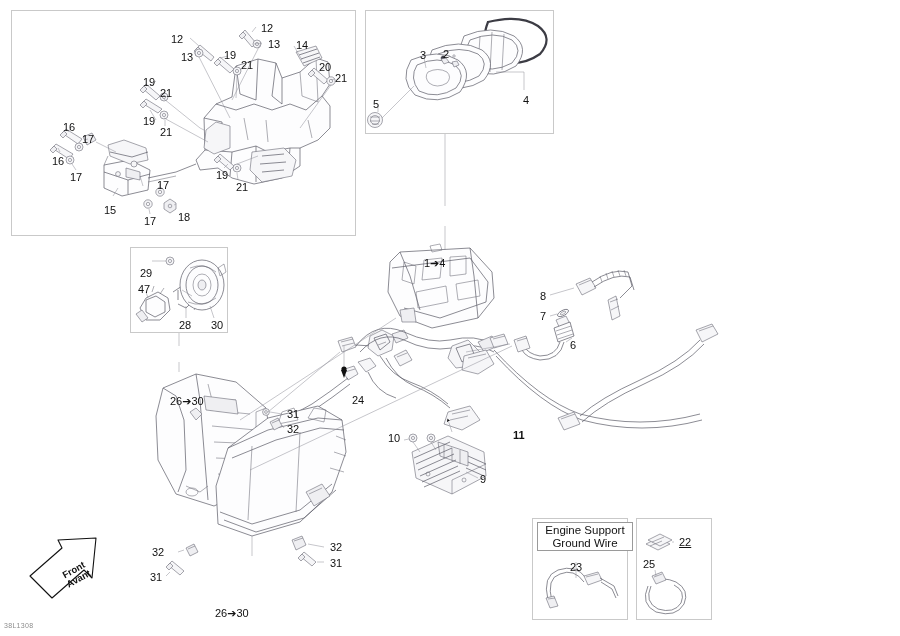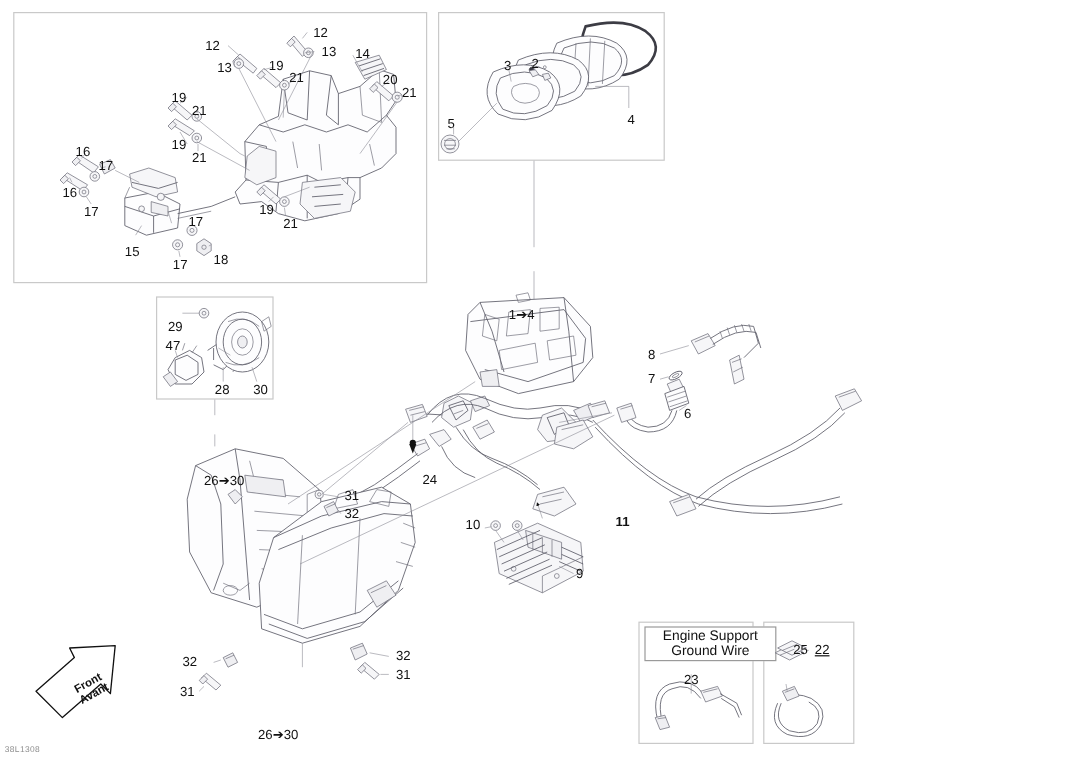--- a/index.html
+++ b/index.html
@@ -22,21 +22,21 @@
 <body>
 
 <div id="stage">
 
   <div class="panel" style="left:11px;top:10px;width:345px;height:226px;"></div>
   <div class="panel" style="left:365px;top:10px;width:189px;height:124px;"></div>
   <div class="panel" style="left:130px;top:247px;width:98px;height:86px;"></div>
   <div class="panel" style="left:532px;top:518px;width:96px;height:102px;"></div>
   <div class="panel" style="left:636px;top:518px;width:76px;height:102px;"></div>
 
-  <div class="boxtitle" style="left:537px;top:522px;width:110px;height:29px;">
+  <div class="boxtitle" style="left:537px;top:522px;width:96px;height:29px;">
     <div>
       <div>Engine Support</div>
       <div>Ground Wire</div>
     </div>
   </div>
 
   <svg class="layer" viewBox="0 0 900 636">
     <defs>
       <style>
         .ln   { fill:none; stroke:#5a5a66; stroke-width:.7; }
@@ -527,17 +527,17 @@
 
   <div class="lbl" style="left:287px;top:409px;">31</div>
   <div class="lbl" style="left:287px;top:424px;">32</div>
   <div class="lbl" style="left:152px;top:547px;">32</div>
   <div class="lbl" style="left:150px;top:572px;">31</div>
   <div class="lbl" style="left:330px;top:542px;">32</div>
   <div class="lbl" style="left:330px;top:558px;">31</div>
 
   <div class="lbl" style="left:570px;top:562px;">23</div>
   <div class="lbl" style="left:679px;top:537px;text-decoration:underline;">22</div>
-  <div class="lbl" style="left:643px;top:537px;margin-left:18px;">25</div>
+  <div class="lbl" style="left:643px;top:559px;">25</div>
 
   <div class="code">38L1308</div>
 
 </div>
 
 </body></html>

